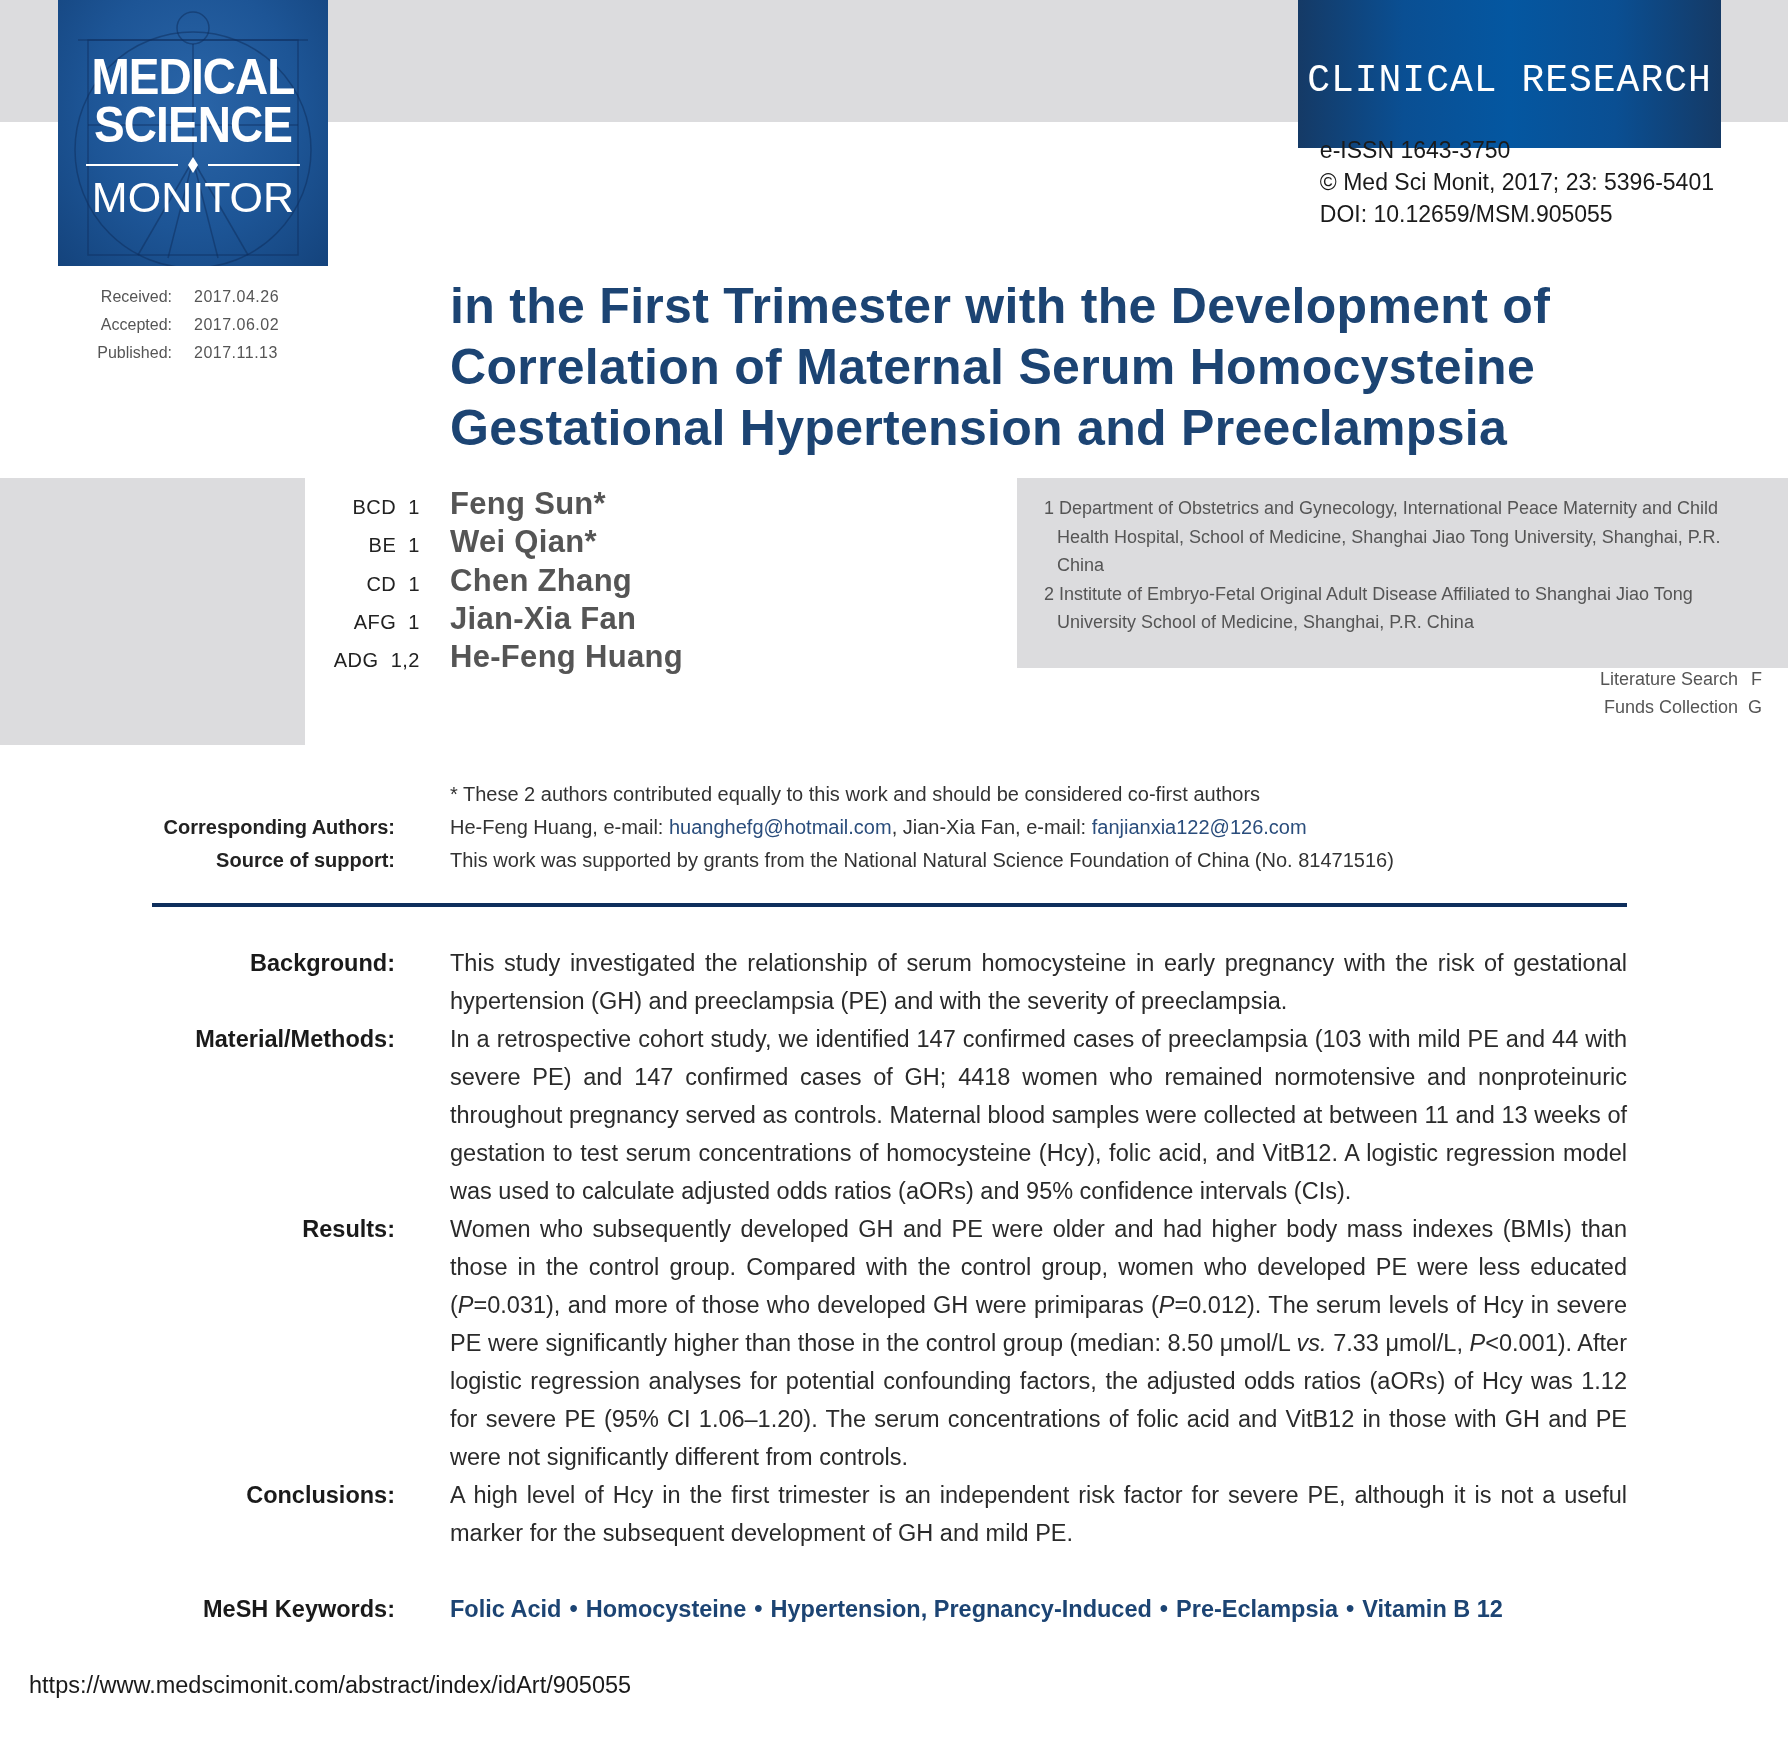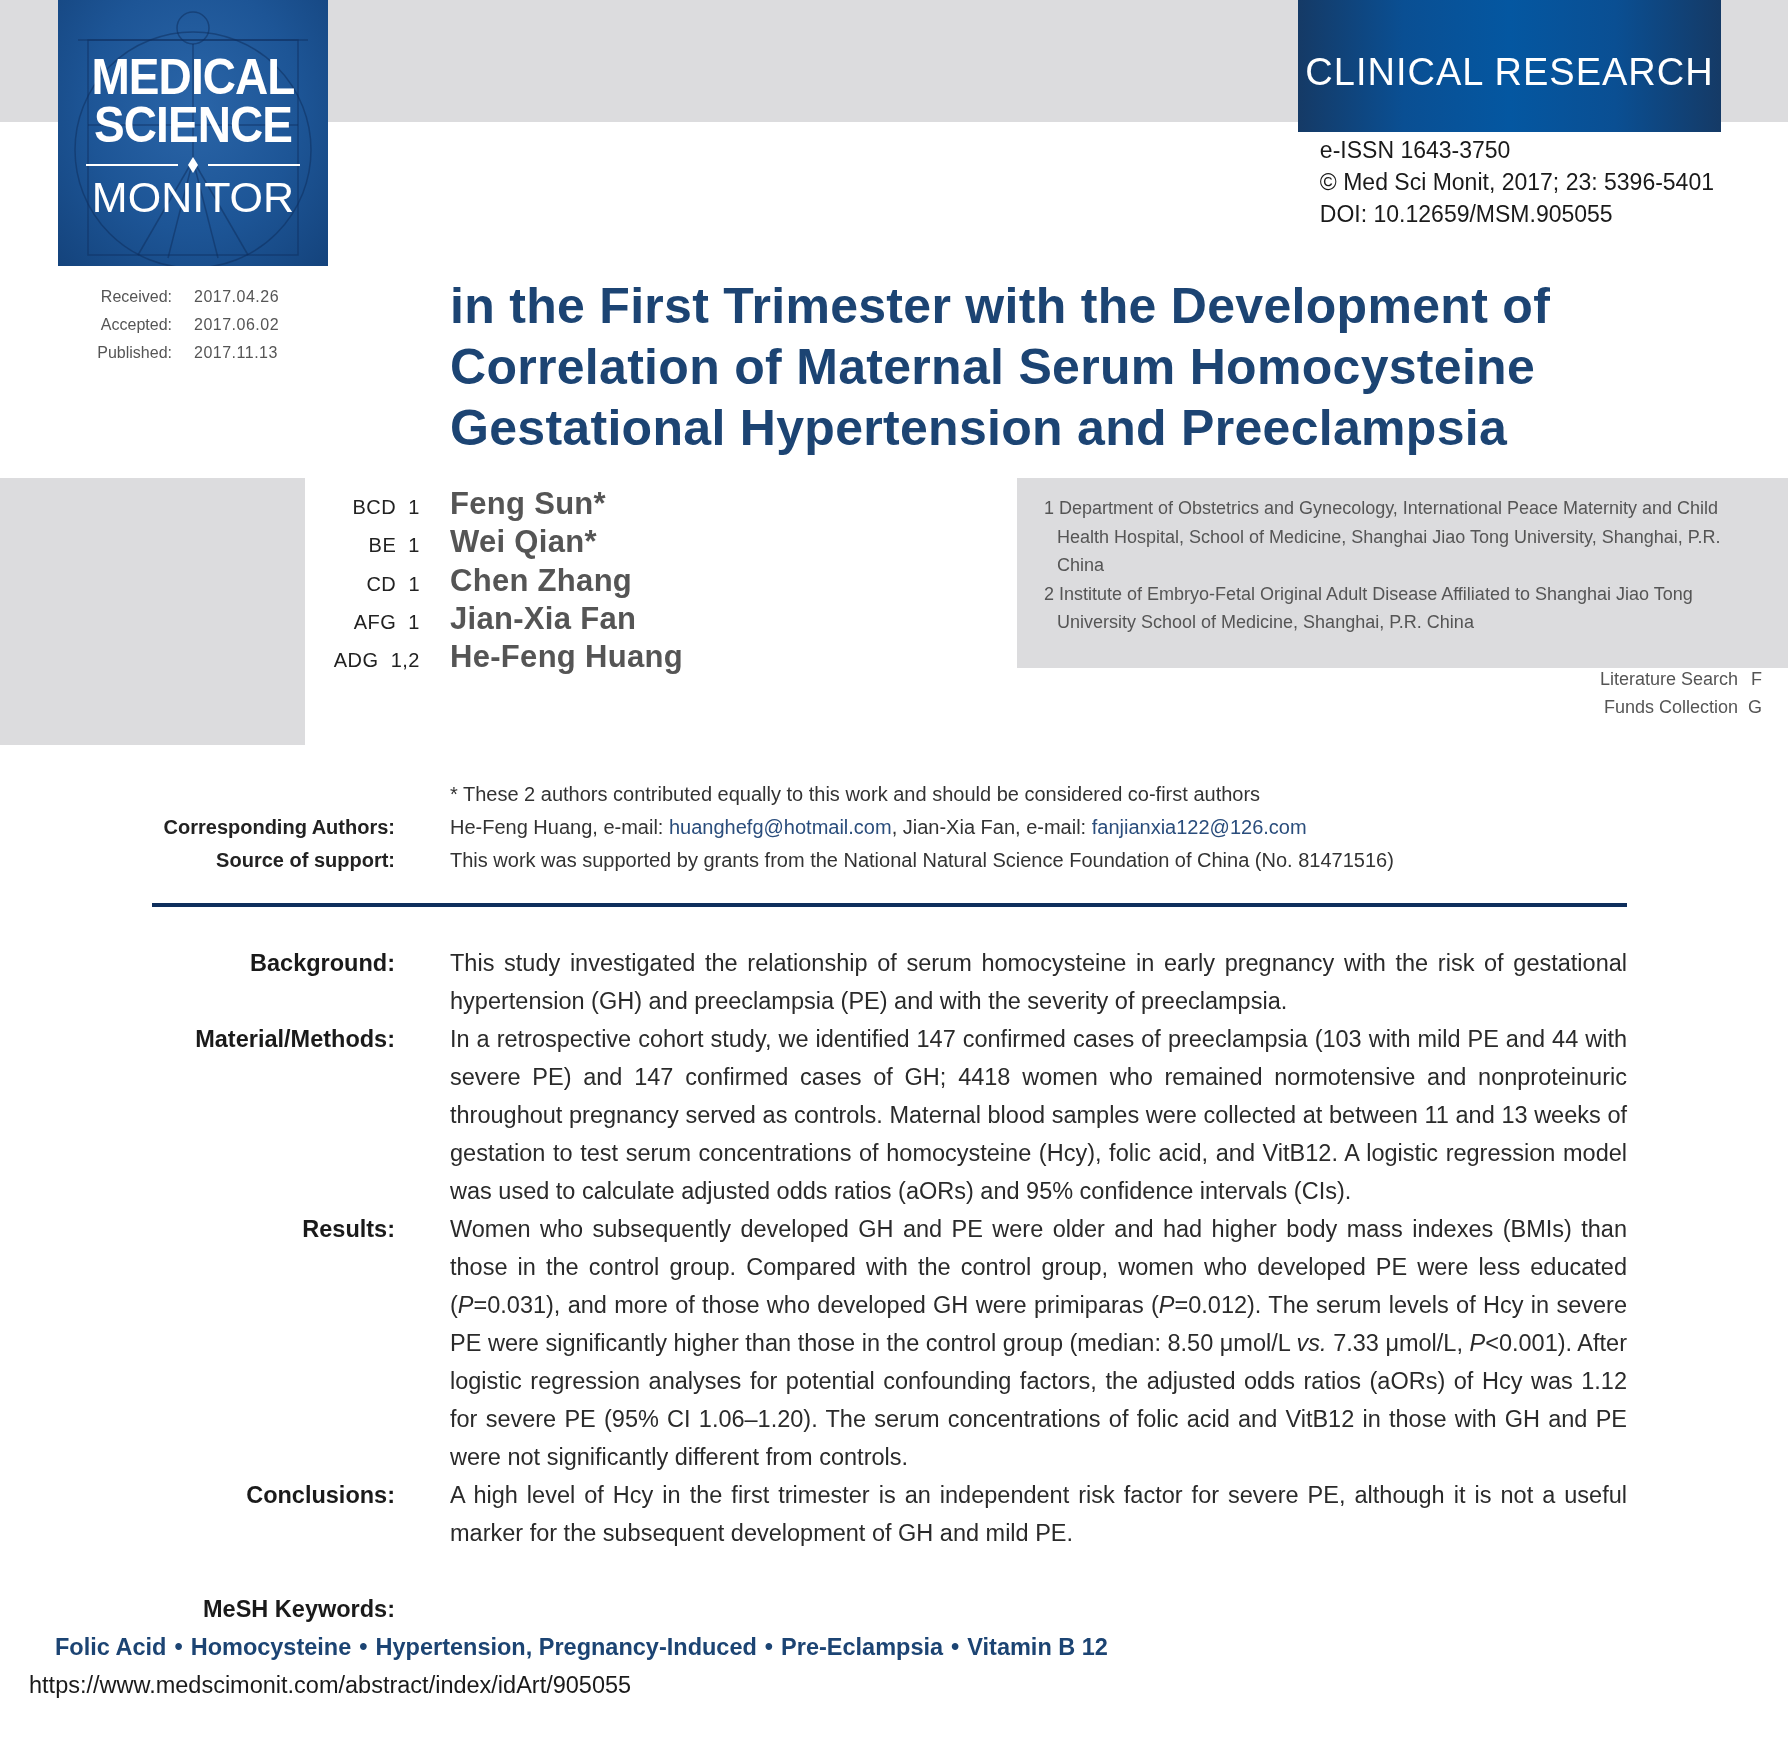--- a/index.html
+++ b/index.html
@@ -18,24 +18,24 @@
           line-height: 1; transform: scaleX(0.92); }
   .logo .l1 { top: 52px; }
   .logo .l2 { top: 100px; }
   .logo .divider { position: absolute; top: 164px; left: 28px; width: 214px; height: 2px; }
   .logo .divider .ln { position: absolute; top: 0; height: 2px; background: #fff; width: 92px; }
   .logo .divider .ln.a { left: 0; } .logo .divider .ln.b { right: 0; }
   .logo .divider .dia { position: absolute; left: 102px; top: -7px; width: 10px; height: 16px; }
   .logo .l3 { position: absolute; top: 176px; left: 0; width: 270px; text-align: center; color: #fff;
           font-size: 43px; line-height: 1; letter-spacing: 0px; }
 
-  .section-box { left: 1298px; top: 0; width: 423px; height: 132px;
+  .section-box { left: 1298px; top: 0; width: 423px; height: 148px;
           background: linear-gradient(90deg, #153a66 0%, #0a4f93 25%, #0457a1 50%, #0a4f93 75%, #153a66 100%);
           color: #fff; font-size: 38px; letter-spacing: 1px; display: flex; align-items: center; justify-content: center;
-          padding-top: 12px; box-sizing: border-box; }
+          padding-top: 12px; box-sizing: border-box; font-family: Liberation Mono, monospace; }
 
   .cite { right: 74px; top: 134px; font-size: 23px; line-height: 32px; color: #1a1a1a; }
 
   .dates { left: 0; top: 283px; width: 310px; font-size: 16px; line-height: 28px; color: #555; }
   .dates .row { display: flex; }
   .dates .lbl { width: 172px; text-align: right; }
   .dates .val { margin-left: 22px; letter-spacing: 0.5px; }
 
   .title { left: 450px; top: 276px; width: 1200px; color: #1c4473; font-weight: bold; font-size: 50px;
            line-height: 61px; letter-spacing: 0.3px; }
@@ -61,21 +61,21 @@
   .meta .txt { margin-left: 55px; color: #333; white-space: nowrap; }
   .meta a { color: #2a4d7c; text-decoration: none; }
 
   .rule { left: 152px; top: 903px; width: 1475px; height: 4px; background: #0e2e5c; }
 
   .abstract { left: 0; top: 944px; width: 1788px; font-size: 23.5px; line-height: 38px; color: #2a2a2a; }
   .abstract .sec { display: flex; }
   .abstract .lbl { width: 395px; text-align: right; font-weight: bold; color: #1a1a1a; flex: none; }
   .abstract .txt { margin-left: 55px; width: 1177px; text-align: justify; }
 
-  .kw { left: 0; top: 1590px; width: 1788px; font-size: 23.5px; line-height: 38px; display: flex; flex-direction: column; }
+  .kw { left: 0; top: 1590px; width: 1788px; font-size: 23.5px; line-height: 38px; display: flex; }
   .kw .lbl { width: 395px; text-align: right; font-weight: bold; color: #1a1a1a; flex: none; }
   .kw .list { margin-left: 55px; color: #1c4473; font-weight: bold; white-space: nowrap; }
   .kw .bullet { margin: 0 8px; }
 
   .pdf { left: 0; top: 1666px; width: 1788px; font-size: 23.5px; line-height: 38px; display: flex; }
   .pdf .lbl { width: 395px; text-align: right; color: #1a1a1a; flex: none; }
   .pdf .url { margin-left: 29px; color: #1a1a1a; text-decoration: none; }
 </style>
 </head>
 <body>

